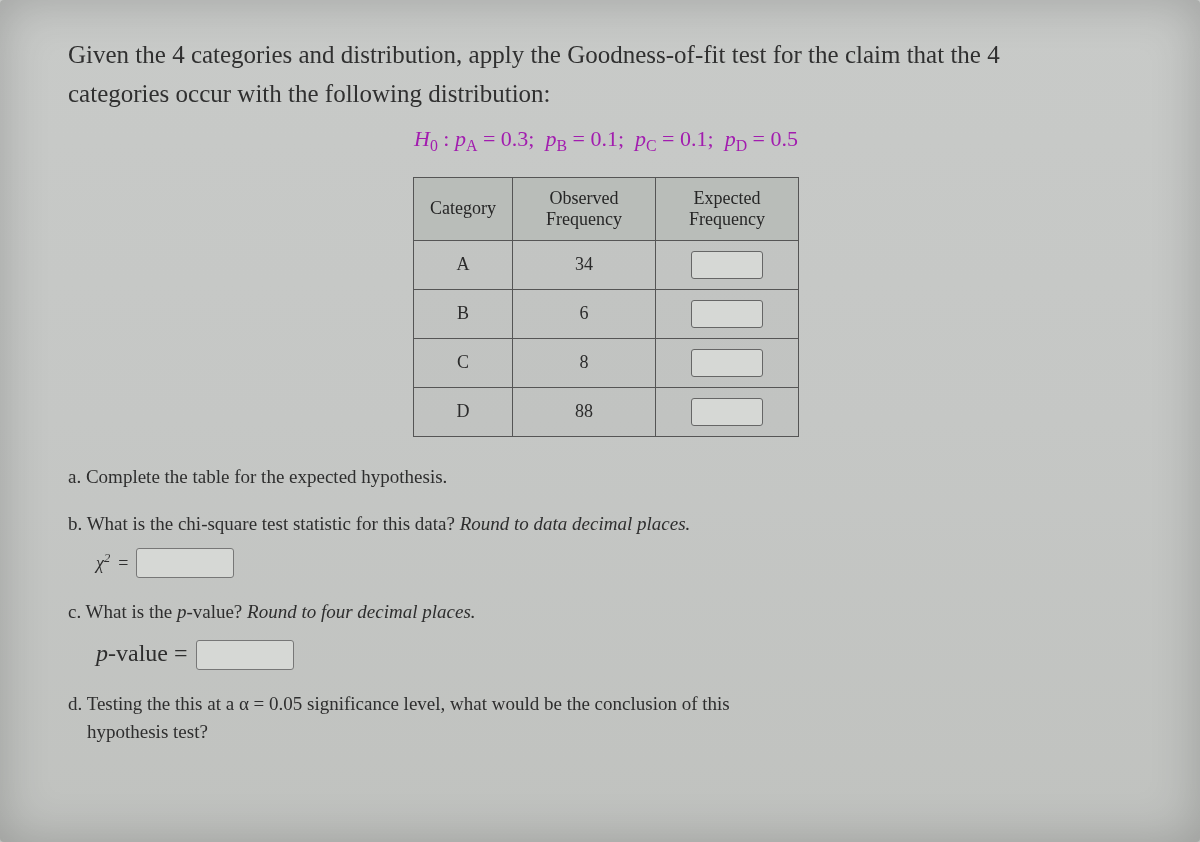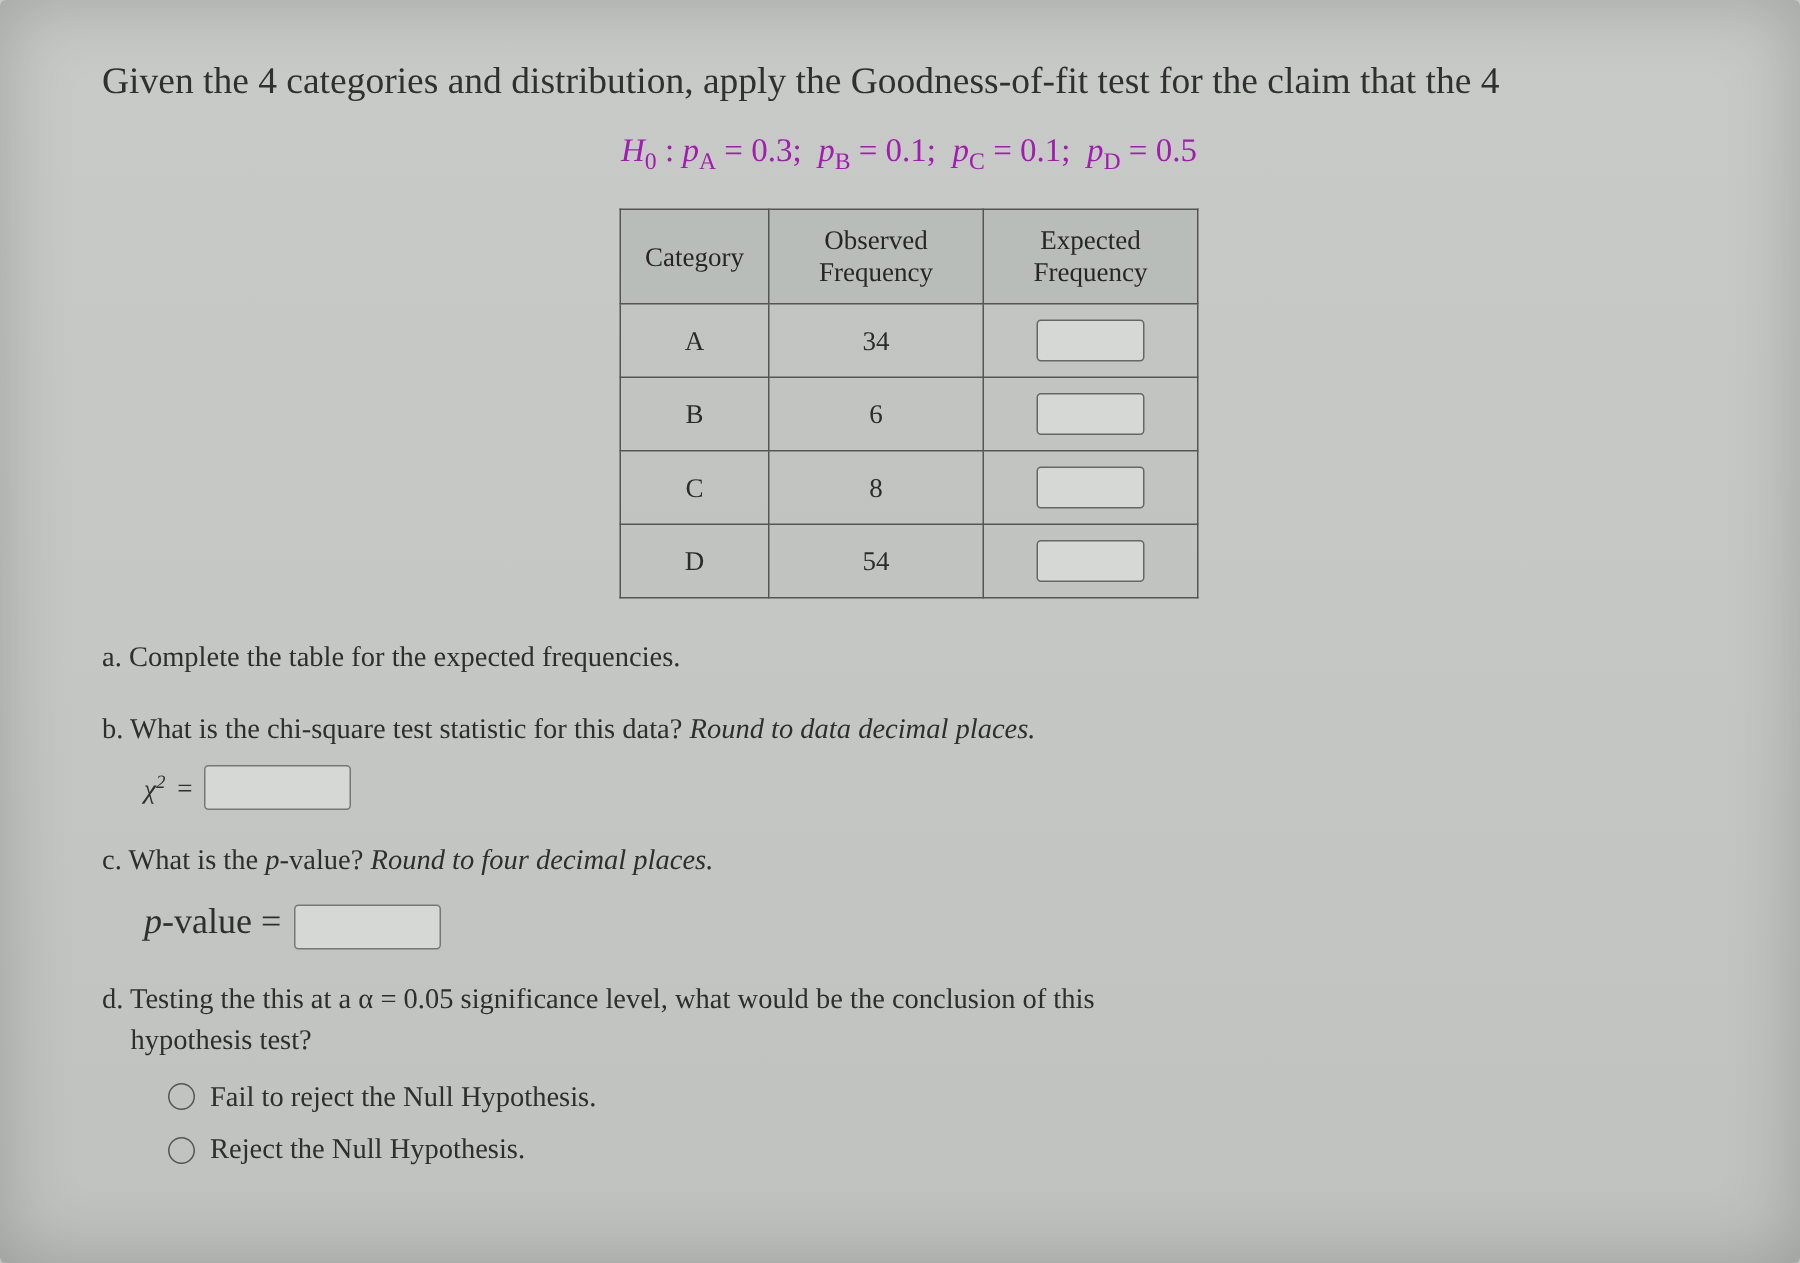--- a/index.html
+++ b/index.html
@@ -106,20 +106,21 @@
     box-shadow: inset 0 0 50px rgba(0,0,0,0.2);
     border-radius: 4px;
   }
 </style>
 </head>
 <body>
 
 <div class="page">
   <div class="intro">
     <span>Given the 4 categories and distribution, apply the Goodness-of-fit test for the claim that the 4</span><br>
+    <span>categories occur with the following distribution:</span>
   </div>
 
   <div class="hyp">
     <i>H</i><span class="sub">0</span>
     : <i>p</i><span class="sub">A</span>
      = <span>0.3</span>;
     &nbsp;<i>p</i><span class="sub">B</span>
      = <span>0.1</span>;
     &nbsp;<i>p</i><span class="sub">C</span>
      = <span>0.1</span>;
@@ -144,28 +145,28 @@
       <td>6</td>
       <td><span class="smallbox"></span></td>
     </tr>
     <tr>
       <td>C</td>
       <td>8</td>
       <td><span class="smallbox"></span></td>
     </tr>
     <tr>
       <td>D</td>
-      <td>54</td>
+      <td>88</td>
       <td><span class="smallbox"></span></td>
     </tr>
   </tbody>
     </table>
 
   <div class="qitem">
-    <span>a. Complete the table for the expected frequencies.</span>
+    <span>a. Complete the table for the expected hypothesis.</span>
   </div>
 
   <div class="qitem">
     <span>b. What is the chi-square test statistic for this data? </span><span class="it">Round to data decimal places.</span>
     <div class="eqline">
       <span style="font-style:italic;">
         <span>χ</span><sup style="font-size:0.7em;">2</sup>
       </span>
       <span> = </span>
       <span class="answerbox"></span>
@@ -176,26 +177,16 @@
     <span>c. What is the </span><span class="it">p</span><span>-value? </span><span class="it">Round to four decimal places.</span>
     <div class="eqline" style="font-size:24px;align-items:flex-end;">
       <span><span class="it">p</span><span>-value = </span></span>
       <span class="answerbox"></span>
     </div>
   </div>
 
   <div class="qitem">
     <span>d. Testing the this at a </span><span style="font-family:'Times New Roman',serif;">α = 0.05</span><span> significance level, what would be the conclusion of this</span><br>
     &nbsp;&nbsp;&nbsp;&nbsp;<span>hypothesis test?</span>
-    <div class="radio-group">
-      <div class="radio-row">
-        <span class="radio"></span>
-        <span>Fail to reject the Null Hypothesis.</span>
-      </div>
-      <div class="radio-row">
-        <span class="radio"></span>
-        <span>Reject the Null Hypothesis.</span>
-      </div>
-    </div>
   </div>
 </div>
 
 <div class="screen-edge"></div>
 
 </body></html>

